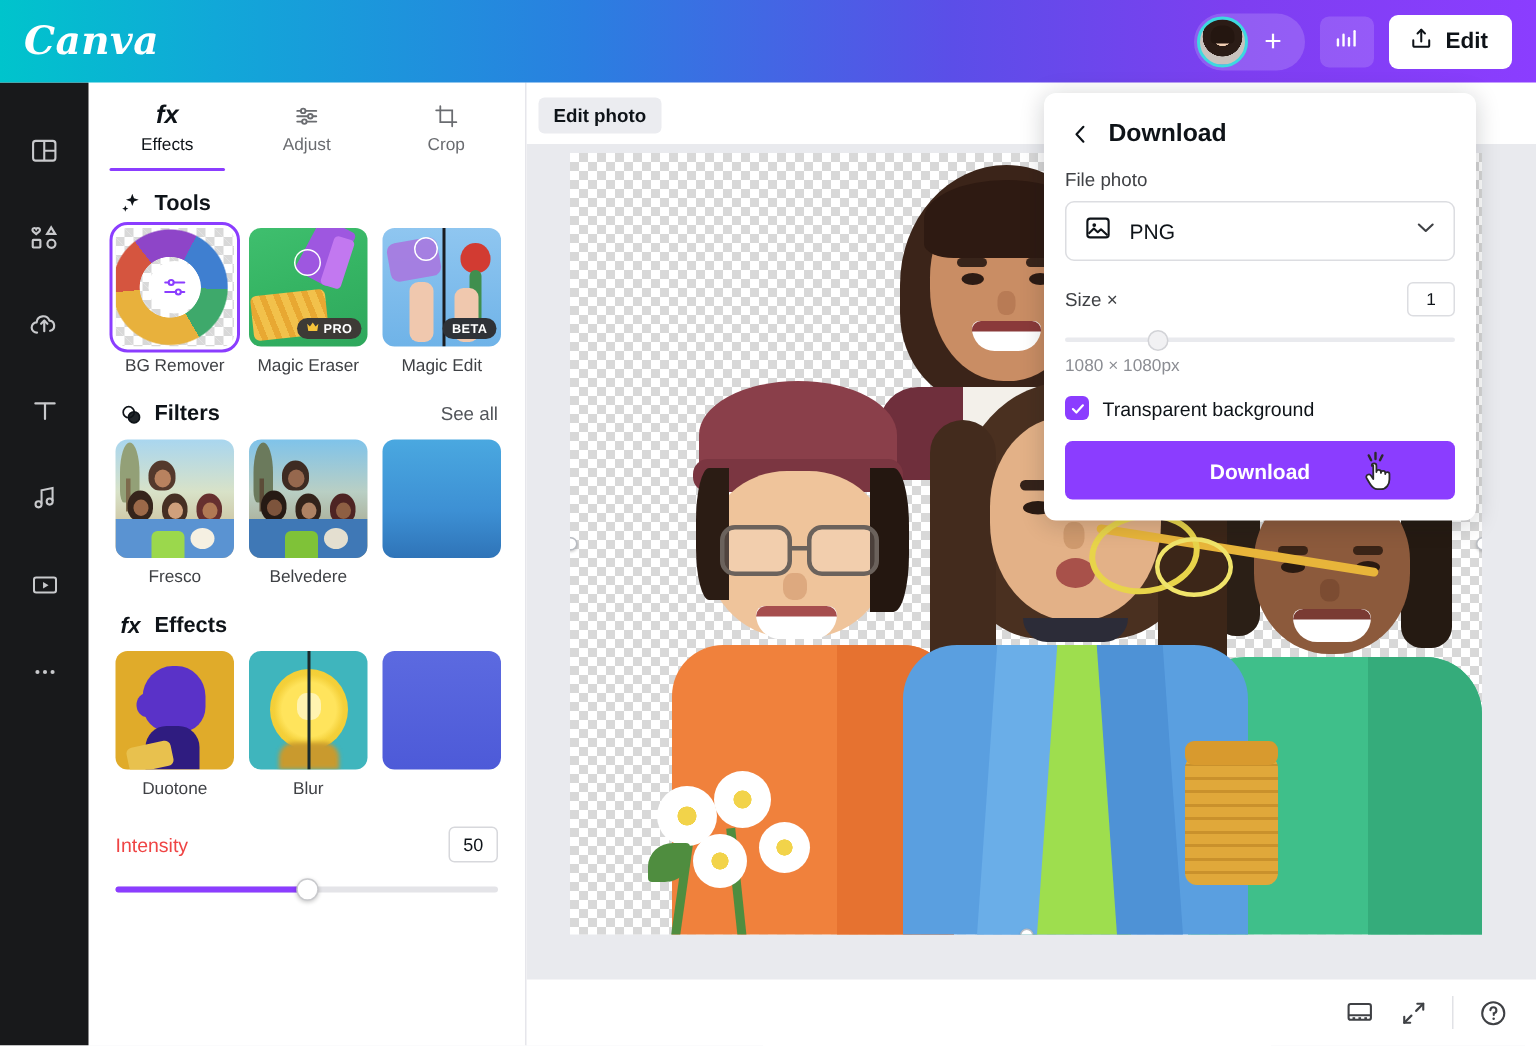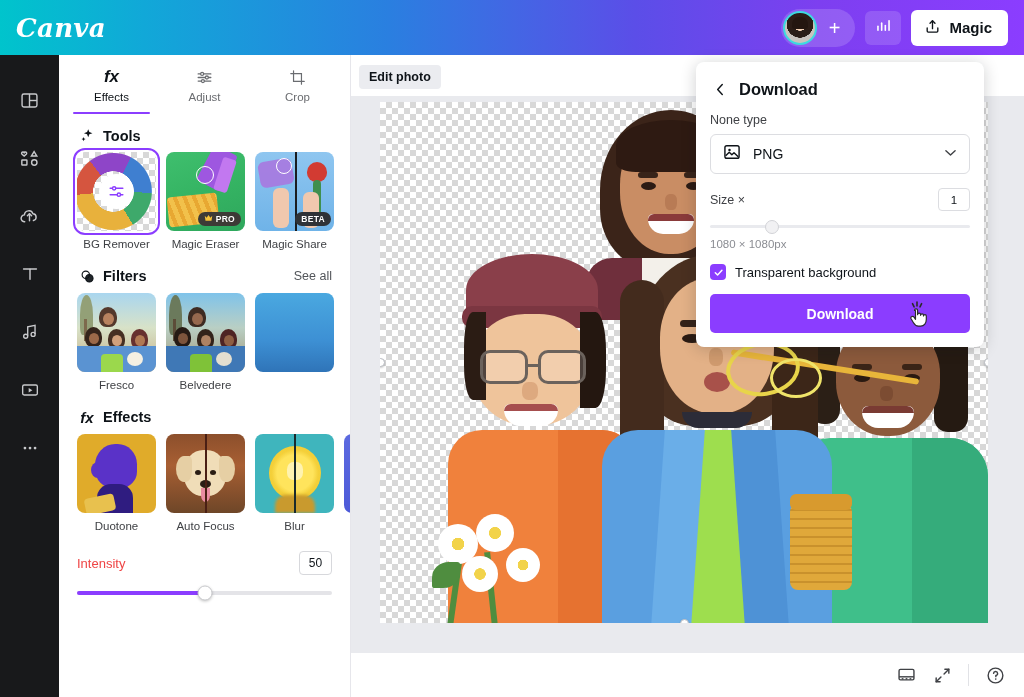--- a/index.html
+++ b/index.html
@@ -193,21 +193,21 @@
         </span>
       </div>
       <div class="share-btn">
         <span>
           <svg width="17" height="17" viewBox="0 0 24 24" fill="none" stroke="#0e1318" stroke-width="1.9" stroke-linecap="round" stroke-linejoin="round">
             <path d="M12 15V4"></path>
               <path d="M8.5 7.5 12 4l3.5 3.5"></path>
               <path d="M4.5 14v4.5A1.5 1.5 0 0 0 6 20h12a1.5 1.5 0 0 0 1.5-1.5V14"></path>
           </svg>
         </span>
-        <span>Magic</span>
+        <span>Edit</span>
       </div>
     </div>
   </div>
 
   <div class="rail">
     <div class="rail-item">
       <span>
         <svg width="21" height="21" viewBox="0 0 24 24" fill="none" stroke="#c8c9cc" stroke-width="1.6">
           <rect x="3.5" y="4.5" width="17" height="15" rx="2"></rect>
             <path d="M12 4.5v15"></path>
@@ -350,21 +350,21 @@
           <div style="position:absolute;left:18px;top:36px;width:16px;height:40px;background:#f0c8ae;border-radius:6px;"></div>
           <div style="position:absolute;left:21px;top:6px;width:16px;height:16px;border:1.5px solid #fff;border-radius:50%;"></div>
           <div style="position:absolute;left:40px;top:0;bottom:0;width:1.6px;background:#1a1c20;"></div>
           <div style="position:absolute;left:52px;top:10px;width:20px;height:20px;background:#d23b32;border-radius:50% 50% 45% 45%;"></div>
           <div style="position:absolute;left:58px;top:28px;width:8px;height:44px;background:#3f8f4e;border-radius:4px;"></div>
           <div style="position:absolute;left:48px;top:40px;width:16px;height:36px;background:#f0c8ae;border-radius:6px;"></div>
           <div class="badge beta">
             <span>BETA</span>
           </div>
         </div>
-        <div class="thumb-label">Magic Share</div>
+        <div class="thumb-label">Magic Edit</div>
       </div>
     </div>
 
     <div class="section-head">
       <span class="sh-ic">
         <svg width="17" height="17" viewBox="0 0 24 24" fill="none" stroke="#0e1318" stroke-width="1.6">
           <circle cx="9.6" cy="9.6" r="5.2"></circle>
             <circle cx="14.6" cy="14.4" r="5.2" fill="#0e1318" fill-opacity=".92"></circle>
         </svg>
       </span>
@@ -419,33 +419,20 @@
     </div>
     <div class="thumb-row">
       <div class="thumb-cell">
         <div class="thumb" style="background:#e0ab2a;">
           <div style="position:absolute;left:18px;top:10px;width:42px;height:44px;background:#5a32c8;border-radius:48% 46% 38% 42%;"></div>
           <div style="position:absolute;left:14px;top:28px;width:14px;height:16px;background:#5a32c8;border-radius:50% 0 0 50%;"></div>
           <div style="position:absolute;left:20px;top:50px;width:36px;height:29px;background:#2f1c80;border-radius:14px 14px 0 0;"></div>
           <div style="position:absolute;left:8px;top:62px;width:30px;height:17px;background:#e8c14e;transform:rotate(-12deg);border-radius:4px;"></div>
         </div>
         <div class="thumb-label">Duotone</div>
-      </div>
-      <div class="thumb-cell">
-        <div class="thumb" style="background:linear-gradient(180deg,#8c4f2c 0%,#a85f33 40%,#6e4628 100%);">
-          <div style="position:absolute;left:18px;top:16px;width:42px;height:46px;background:#f0ddb8;border-radius:46% 46% 44% 44%;"></div>
-          <div style="position:absolute;left:10px;top:22px;width:16px;height:26px;background:#e6cfa4;border-radius:50% 20% 40% 50%;"></div>
-          <div style="position:absolute;left:53px;top:22px;width:16px;height:26px;background:#e6cfa4;border-radius:20% 50% 50% 40%;"></div>
-          <div style="position:absolute;left:29px;top:36px;width:6px;height:5px;background:#2a1d14;border-radius:50%;"></div>
-          <div style="position:absolute;left:44px;top:36px;width:6px;height:5px;background:#2a1d14;border-radius:50%;"></div>
-          <div style="position:absolute;left:34px;top:46px;width:11px;height:8px;background:#2a1d14;border-radius:50%;"></div>
-          <div style="position:absolute;left:35px;top:54px;width:9px;height:14px;background:#e98ba0;border-radius:0 0 50% 50%;"></div>
-          <div style="position:absolute;left:39px;top:0;bottom:0;width:1.5px;background:#4a1f14;"></div>
-        </div>
-        <div class="thumb-label">Auto Focus</div>
       </div>
       <div class="thumb-cell">
         <div class="thumb" style="background:#3fb5bd;">
           <div style="position:absolute;left:14px;top:12px;width:52px;height:54px;background:radial-gradient(circle,#ffe45c 0 48%,#f4d03a 62%,#f0c929 100%);border-radius:50%;"></div>
           <div style="position:absolute;left:32px;top:28px;width:16px;height:18px;background:#fff3b0;border-radius:40%;"></div>
           <div style="position:absolute;left:20px;bottom:0;width:40px;height:18px;background:#c99a2e;border-radius:10px 10px 0 0;filter:blur(1.5px);"></div>
           <div style="position:absolute;left:39px;top:0;bottom:0;width:1.5px;background:#1a2a2c;"></div>
         </div>
         <div class="thumb-label">Blur</div>
       </div>
@@ -593,21 +580,21 @@
   <div class="dl-panel">
     <div class="dl-head">
       <span class="dl-back">
         <svg width="17" height="17" viewBox="0 0 24 24" fill="none" stroke="#0e1318" stroke-width="2" stroke-linecap="round" stroke-linejoin="round">
           <path d="M14.5 5 8 12l6.5 7"></path>
         </svg>
       </span>
       <span class="dl-title">Download</span>
     </div>
 
-    <div class="dl-label">None type</div>
+    <div class="dl-label">File photo</div>
     <div class="select">
       <span>
         <svg width="20" height="20" viewBox="0 0 24 24" fill="none" stroke="#0e1318" stroke-width="1.7">
           <rect x="3.5" y="4.5" width="17" height="15" rx="2.2"></rect>
           <circle cx="9" cy="9.6" r="1.5" fill="#0e1318" stroke="none"></circle>
           <path d="M4.4 16.6l4.3-4.2 3.1 3 2.6-2.4 5.1 4.8" stroke-linejoin="round"></path>
         </svg>
       </span>
       <span class="val">PNG</span>
       <span class="chev">

